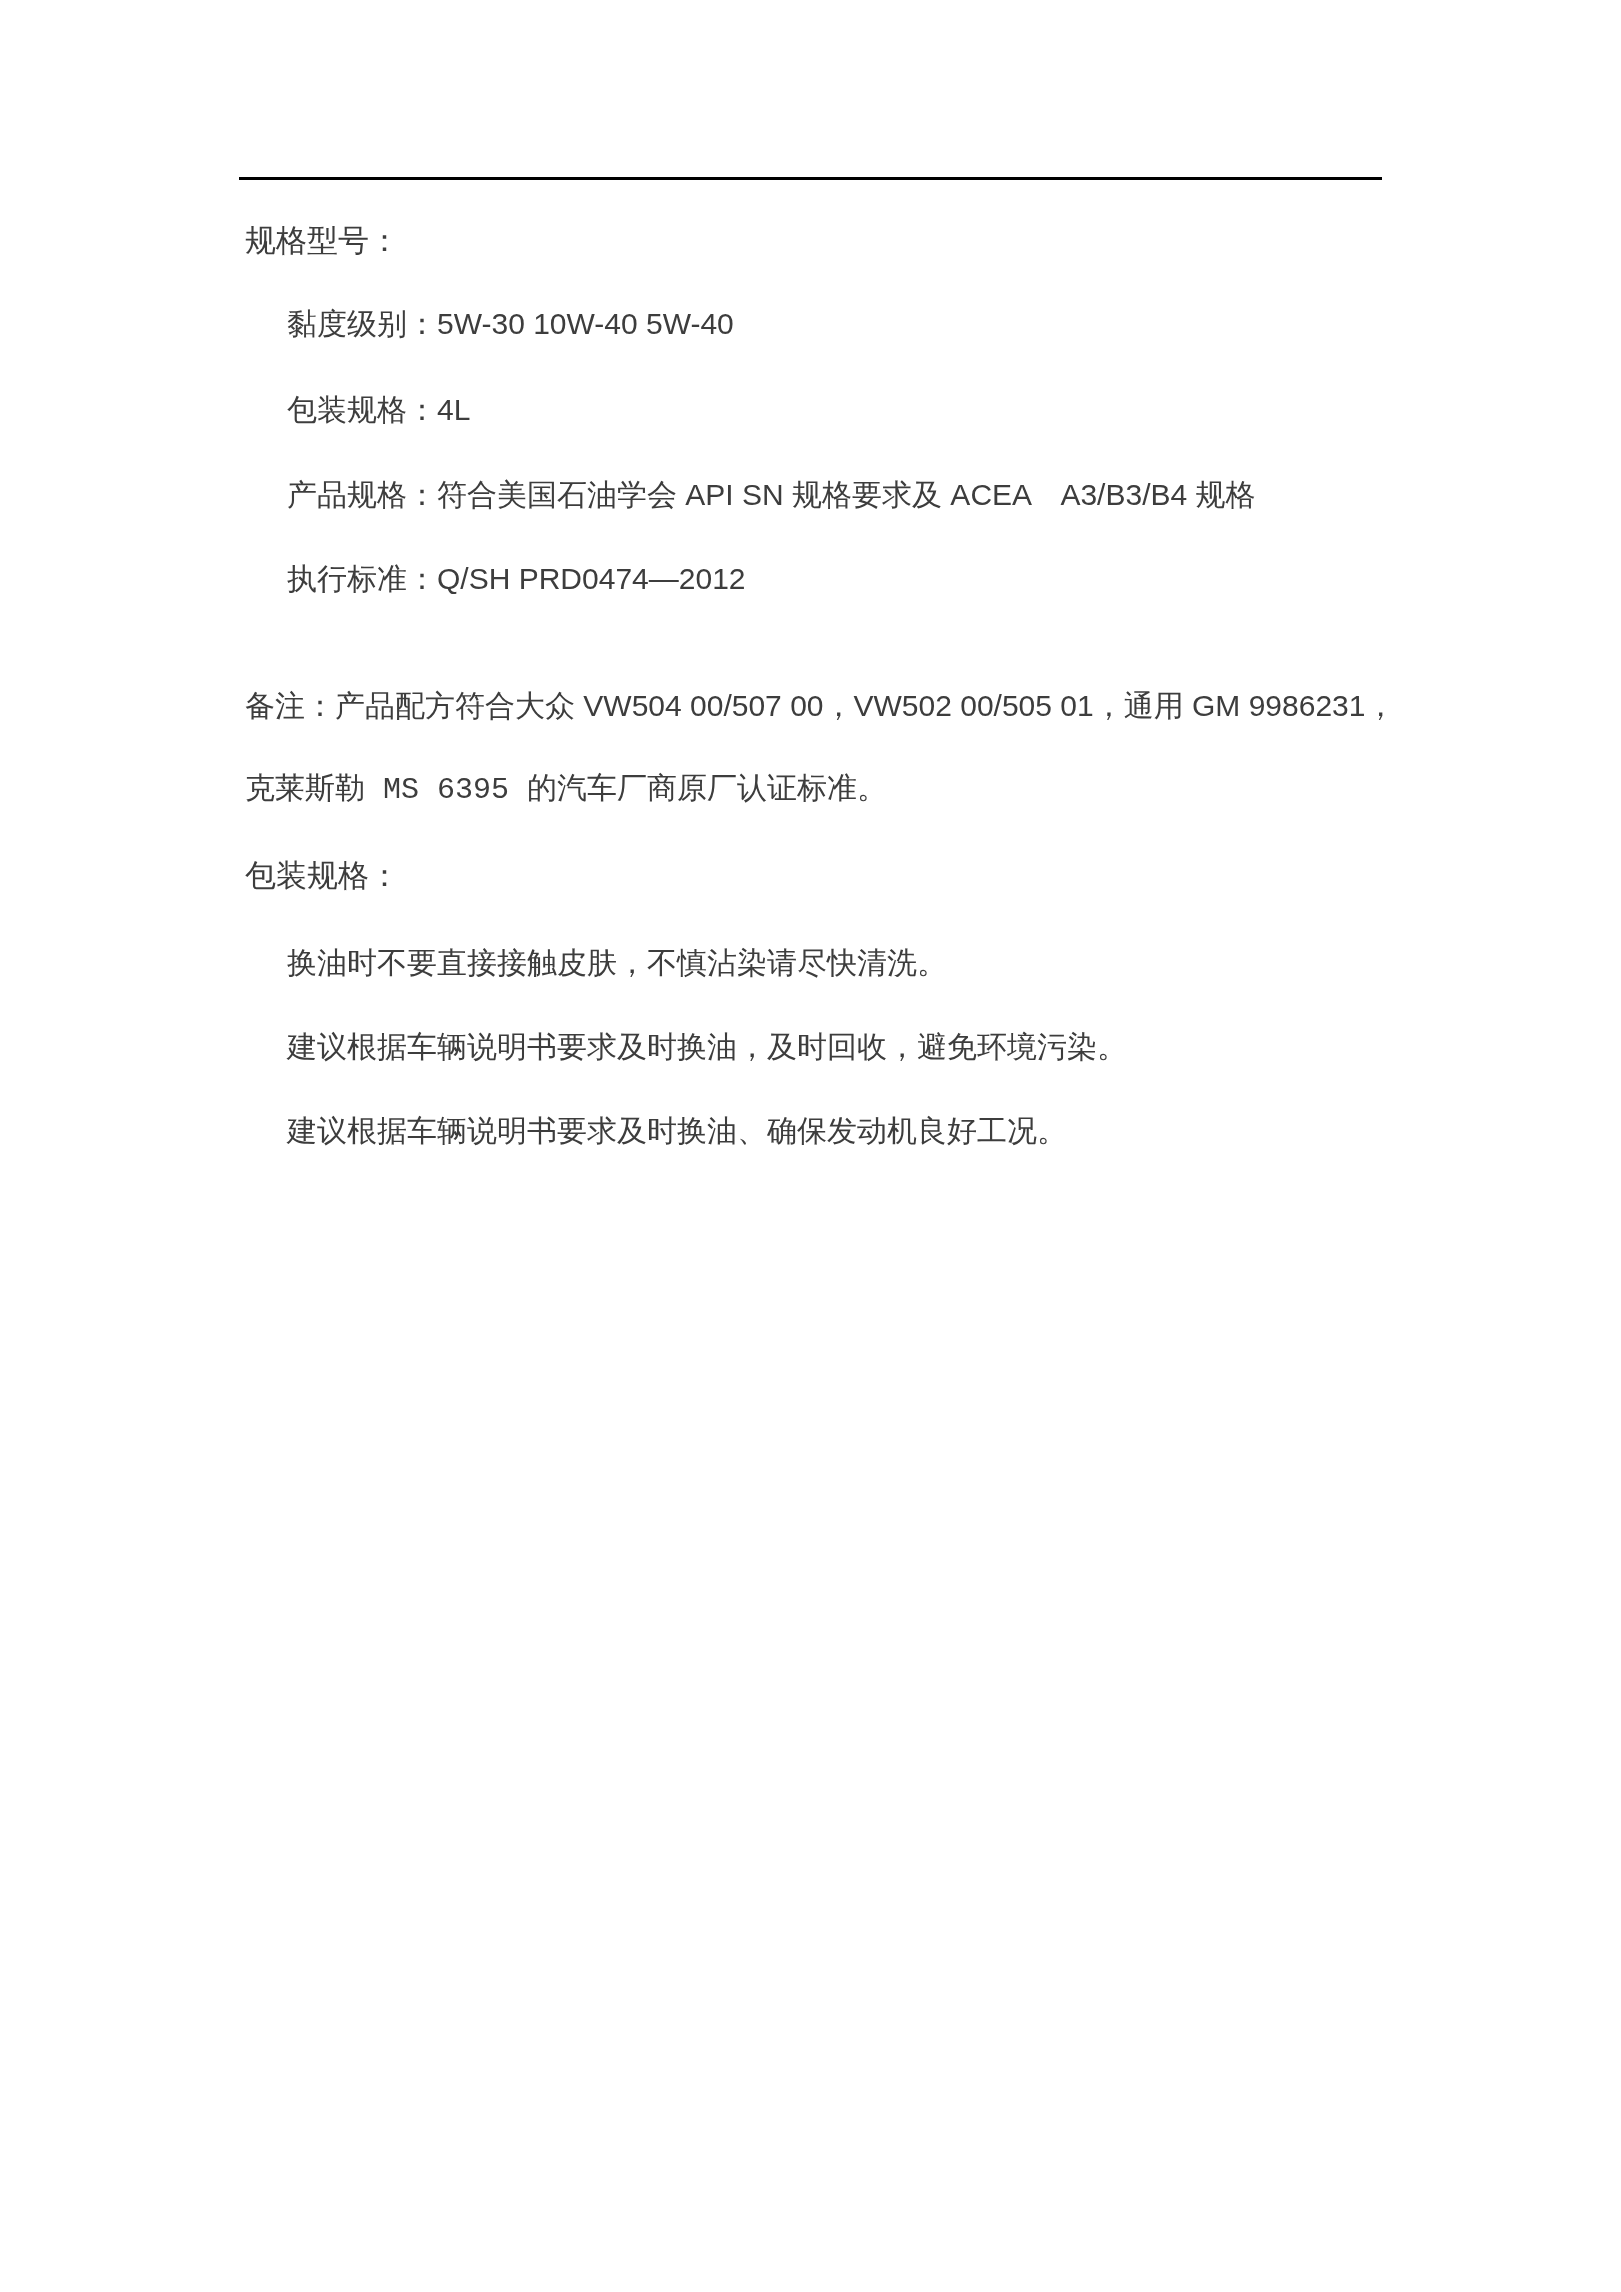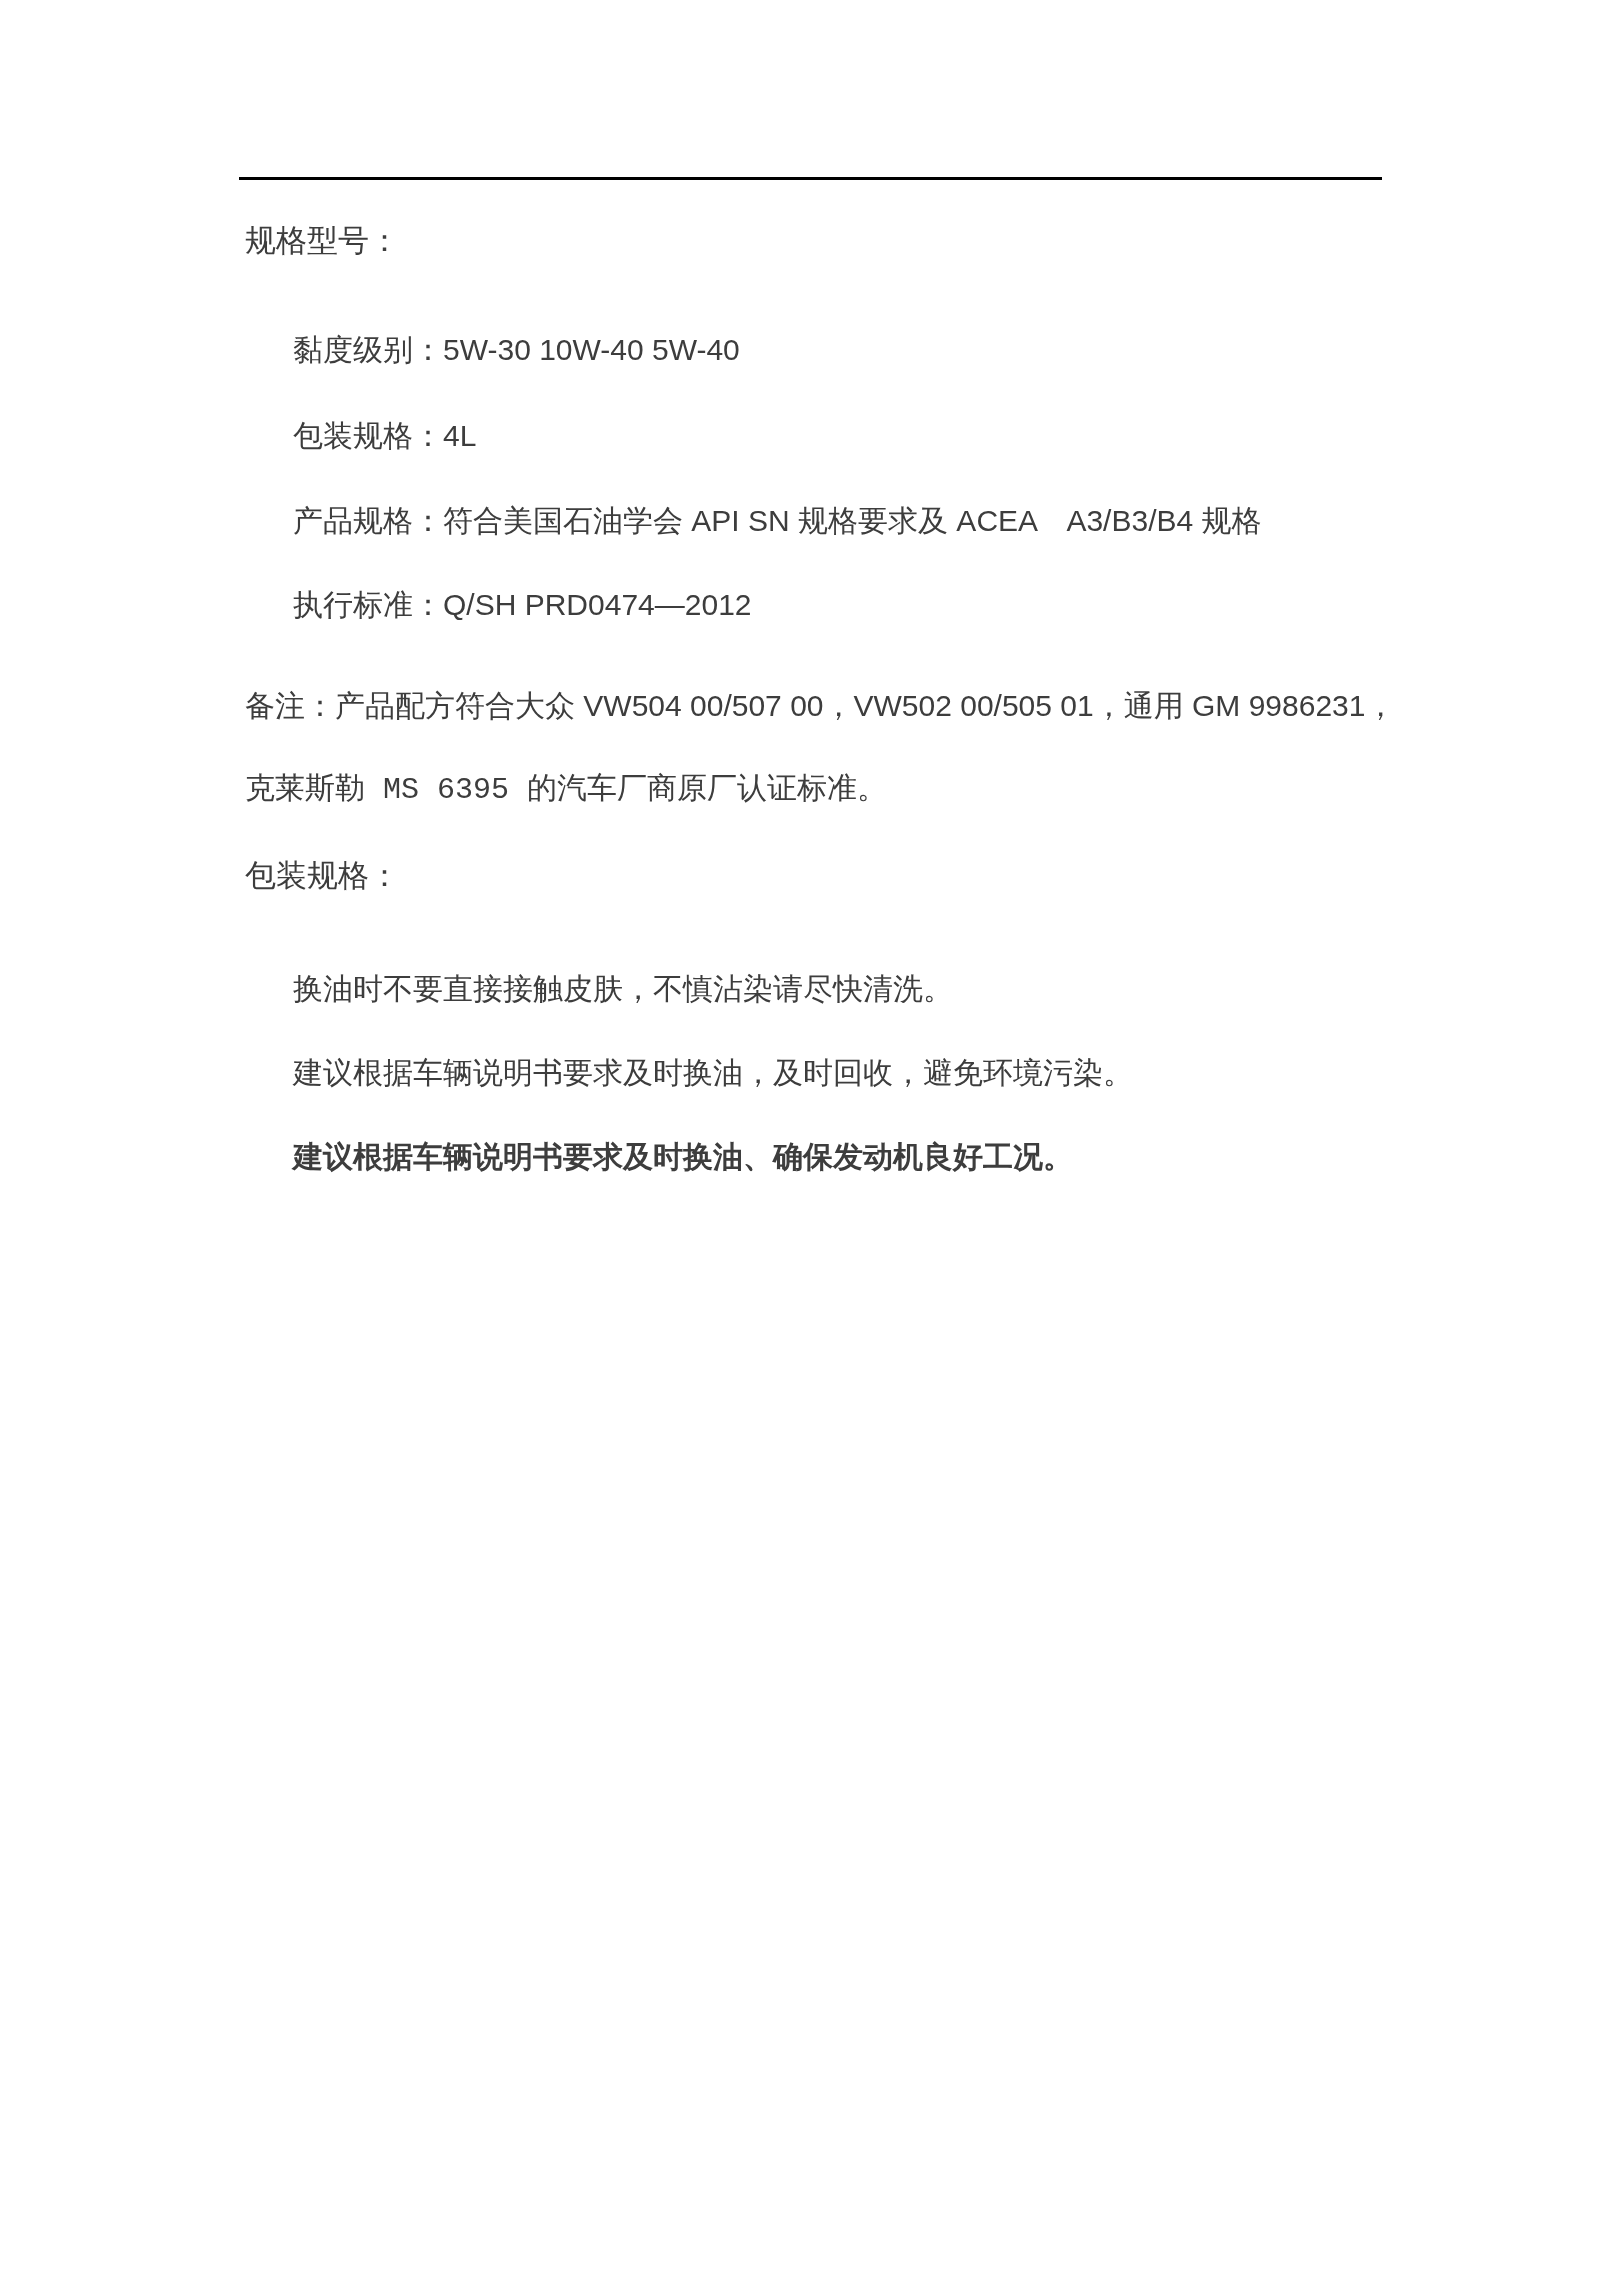--- a/index.html
+++ b/index.html
@@ -33,34 +33,34 @@
   }
   .heading {
     font-size: 31px;
     line-height: 55px;
     left: 245px;
   }
   .body-line {
     font-size: 30px;
     line-height: 47px;
   }
-  .indent { left: 293px; margin-top: 26px; }
+  .indent { left: 287px; }
   .flush  { left: 245px; }
 
   .h1 { top: 213px; }
   .s0 { top: 300px; }
   .s1 { top: 386px; }
   .s2 { top: 471px; }
   .s3 { top: 555px; }
   .r0 { top: 682px; }
   .r1 { top: 767px; font-family: Liberation Mono, monospace; }
   .h2 { top: 848px; }
   .u0 { top: 939px; }
   .u1 { top: 1023px; }
-  .u2 { top: 1107px; font-weight: bold; }
+  .u2 { top: 1107px; }
 </style>
 </head>
 <body>
 
 <div class="page">
 
   <div class="rule"></div>
 
   <div class="line heading h1">规格型号：</div>
 

